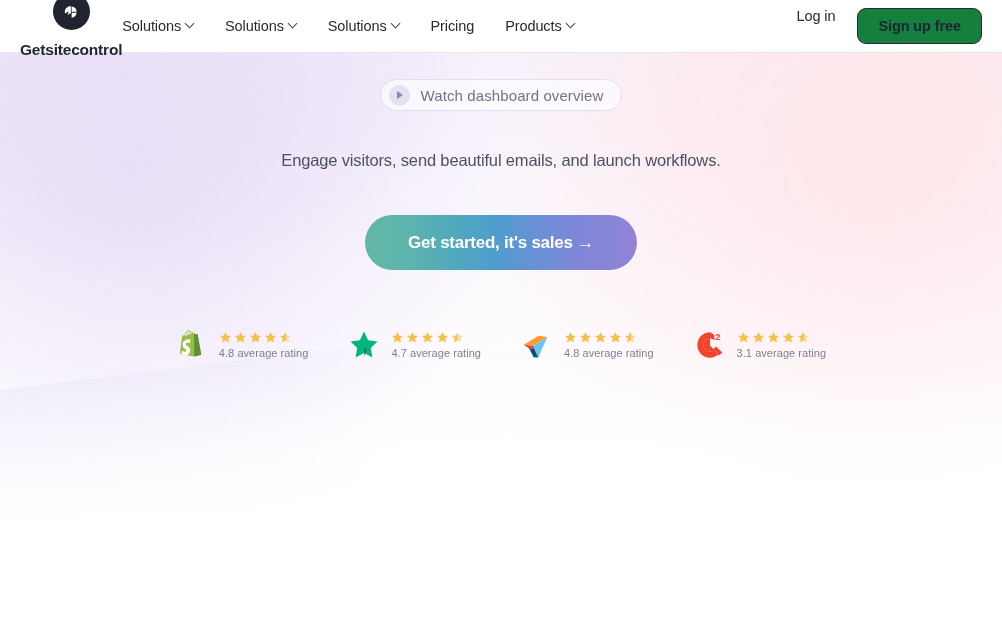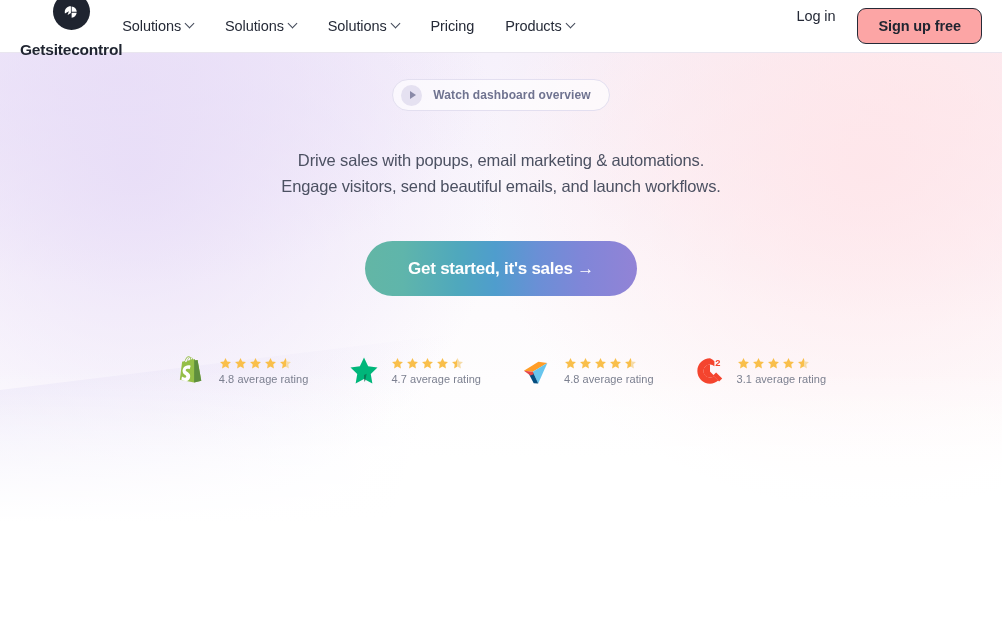--- a/index.html
+++ b/index.html
@@ -106,21 +106,21 @@
     letter-spacing: -0.1px;
   }
 
   .signup-btn {
     border: 1.4px solid #252a37;
     border-radius: 9px;
     padding: 9px 20px;
     font-size: 14.5px;
     font-weight: 600;
     color: #1f2430;
-    background: #fca5a5;
+    background: #15803d;
     cursor: pointer;
     white-space: nowrap;
     letter-spacing: -0.1px;
   }
 
   
   .hero {
     position: relative;
     height: 565px;
     overflow: hidden;
@@ -191,22 +191,22 @@
     flex: 0 0 auto;
   }
   .play-tri {
     width: 0; height: 0;
     border-left: 6px solid #8a8aa8;
     border-top: 4px solid transparent;
     border-bottom: 4px solid transparent;
     margin-left: 2px;
   }
   .watch-text {
-    font-size: 12px;
-    font-weight: 700;
+    font-size: 15px;
+    font-weight: 400;
     color: #6f7390;
     letter-spacing: 0.1px;
     white-space: nowrap;
   }
 
   
   .headline {
     margin-top: 33px;
     text-align: center;
     font-size: 76px;
@@ -352,21 +352,20 @@
 
     <div class="watch-pill">
       <span class="play-circle">
         <span class="play-tri"></span>
       </span>
       <span class="watch-text">Watch dashboard overview</span>
     </div>
 
 
     <p class="subtitle">
-      <span class="subtitle-line">Drive sales with popups, email marketing &amp; automations.</span>
       <span class="subtitle-line">Engage visitors, send beautiful emails, and launch workflows.</span>
     </p>
 
     <div class="cta-wrap">
       <button class="cta-btn">Get started, it's sales →</button>
     </div>
 
     <div class="ratings">
 
       <div class="rating-item">

